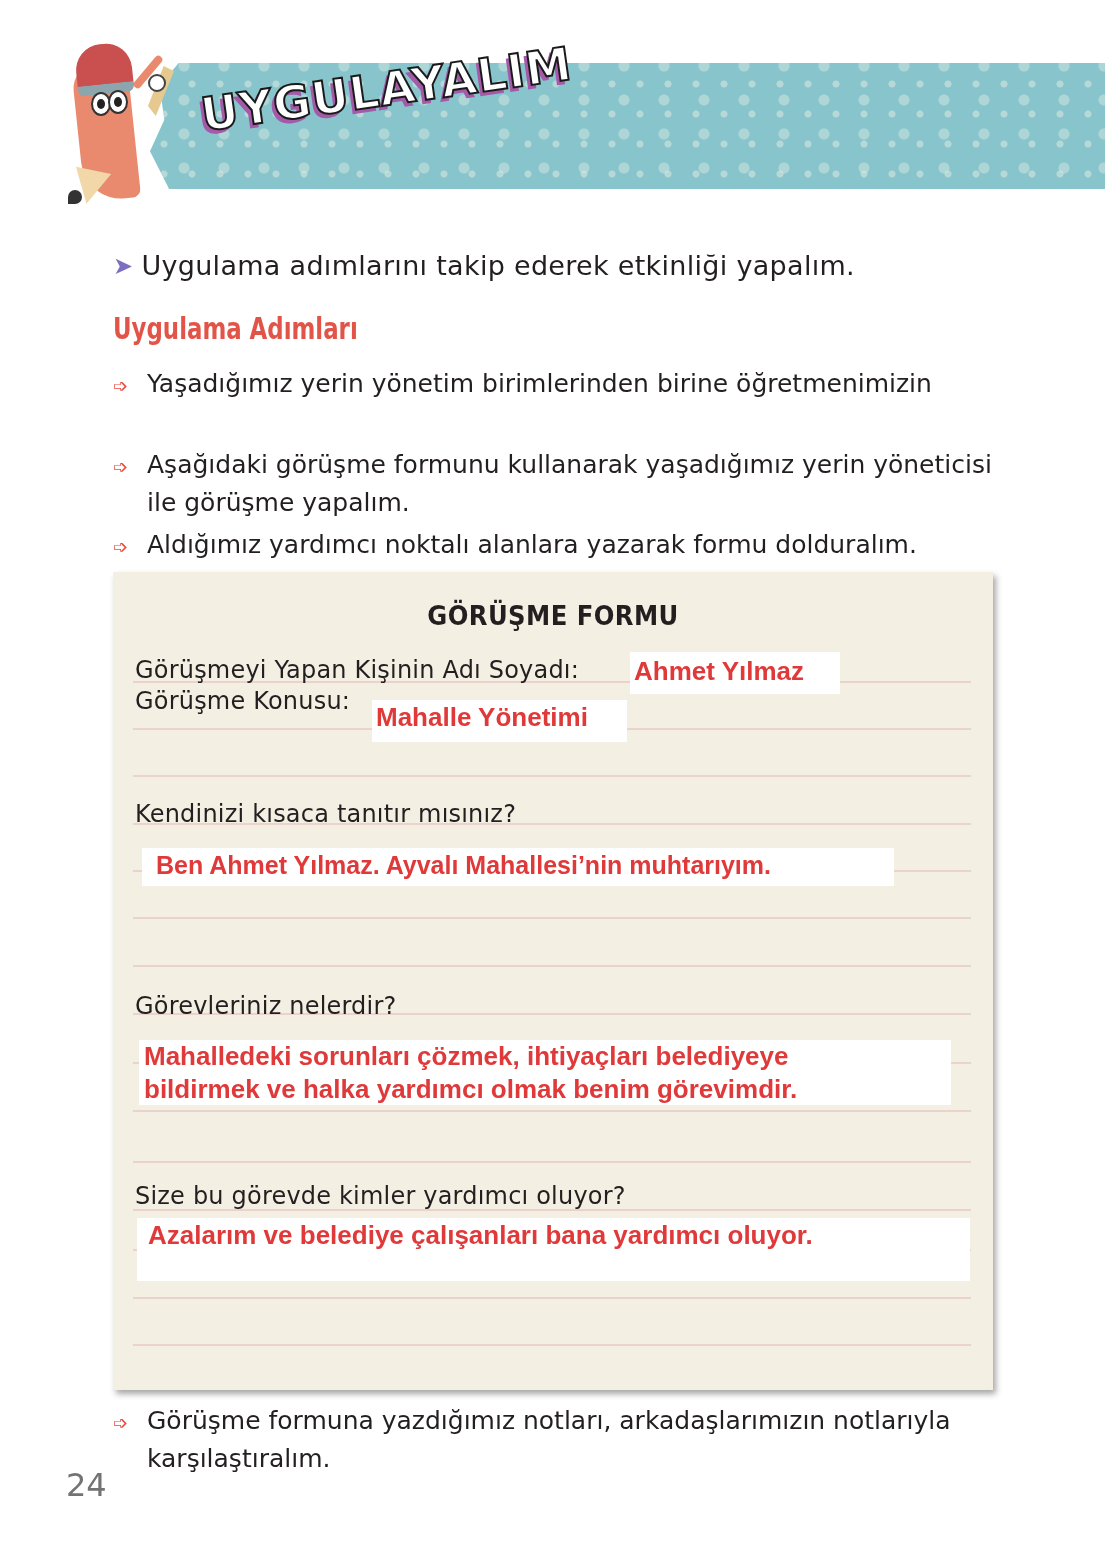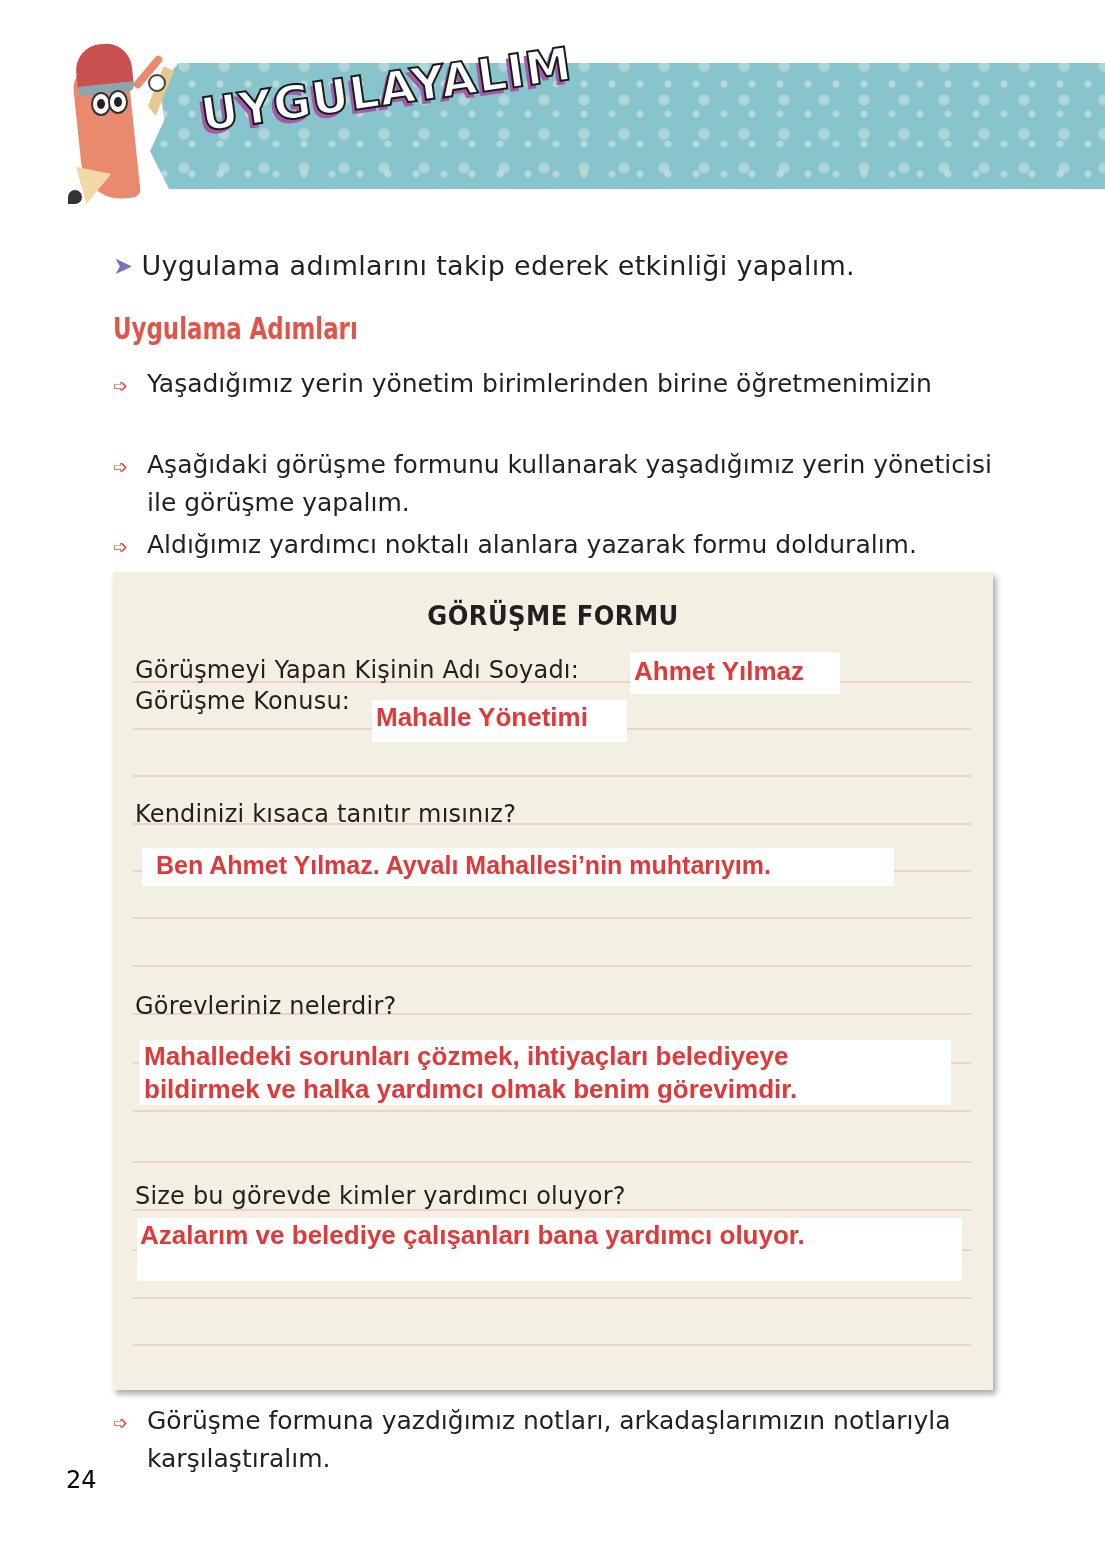--- a/index.html
+++ b/index.html
@@ -50,24 +50,24 @@
           box-shadow: 3px 4px 6px rgba(0,0,0,0.35); }
   .form-title { left:113px; width:880px; top:600px; text-align:center; font-weight:bold; font-size:27px;
                 letter-spacing:0.5px; transform:scaleX(0.9); }
   .rule { left:133px; width:838px; height:2px; background:#ebd2cc; }
   .label { left:135px; font-size:24px; color:#231f20; letter-spacing:0.2px; }
   .answer { background:#ffffff; color:#e0393a; font-weight:bold; font-family:"Liberation Sans", sans-serif; }
   .a1 { left:630px; top:652px; width:206px; height:42px; font-size:26px; padding-left:4px; line-height:38px; }
   .a2 { left:372px; top:700px; width:251px; height:42px; font-size:26px; padding-left:4px; line-height:34px; }
   .a3 { left:142px; top:848px; width:738px; height:38px; font-size:25px; padding-left:14px; line-height:34px; }
   .a4 { left:139px; top:1040px; width:807px; height:65px; font-size:26px; padding-left:5px; line-height:33px; }
-  .a5 { left:137px; top:1218px; width:822px; height:63px; font-size:26px; padding-left:3px; line-height:34px; }
+  .a5 { left:137px; top:1218px; width:822px; height:63px; font-size:26px; padding-left:11px; line-height:34px; }
 
   .final-step { top:1402px; }
-  .page-num { left:66px; top:1466px; font-size:24px; color:#000000; }
+  .page-num { left:66px; top:1466px; font-size:32px; color:#737373; }
 </style>
 </head>
 <body>
 
 <div class="abs banner">
     <div class="banner-dots"></div>
   </div>
 <div class="abs banner-tear"></div>
 <div class="abs banner-title">UYGULAYALIM</div>
 

